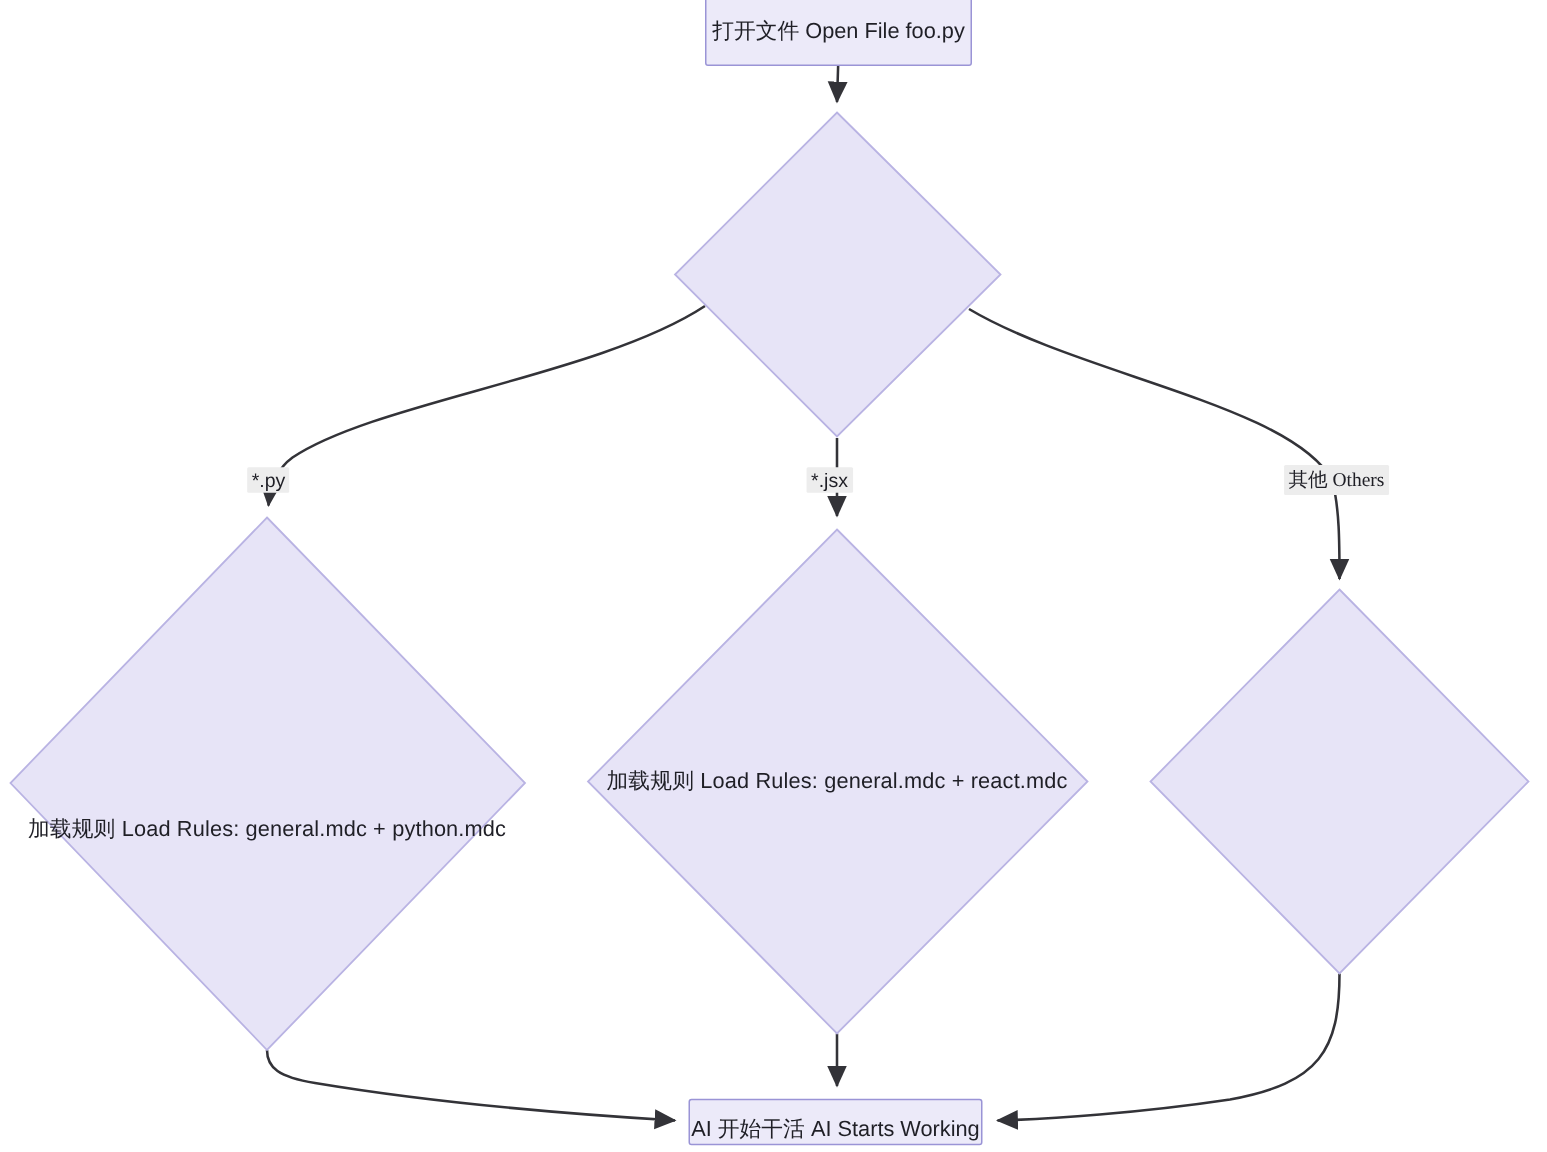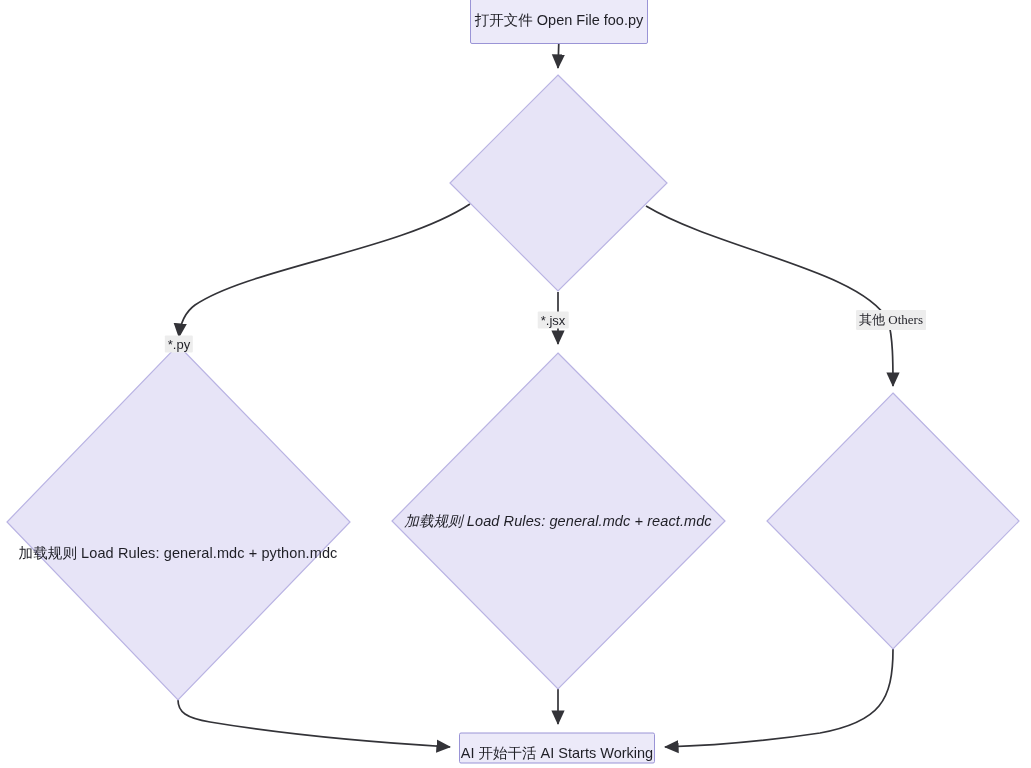--- a/index.html
+++ b/index.html
@@ -96,26 +96,26 @@
     <polygon points="893,393 1019,521 893,649 767,521" fill="#E7E4F7" stroke="#b9b3e3" stroke-width="1.2"></polygon>
   </svg>
 
   <div class="box-node" style="left:559px; top:20px; width:178px; height:48px;">
     <span>打开文件 Open File foo.py</span>
   </div>
 
 
   <div class="node-label" style="left:178px; top:521px;margin-top:32px;">加载规则 Load Rules: general.mdc + python.mdc</div>
 
-  <div class="node-label" style="left:558px; top:521px;font-style:italic;">加载规则 Load Rules: general.mdc + react.mdc</div>
+  <div class="node-label" style="left:558px; top:521px;">加载规则 Load Rules: general.mdc + react.mdc</div>
 
 
   <div class="box-node" style="left:557px; top:748px; width:196px; height:31px;align-items:flex-end;">
     <span>AI 开始干活 AI Starts Working</span>
   </div>
 
-  <div class="edge-label" style="left:179px; top:320px;margin-top:24px;">*.py</div>
+  <div class="edge-label" style="left:179px; top:320px;">*.py</div>
 
   <div class="edge-label" style="left:553px; top:320px;">*.jsx</div>
 
   <div class="edge-label" style="left:891px; top:320px;font-family:Liberation Serif, serif;">其他 Others</div>
 
 </div>
 
 </body></html>

